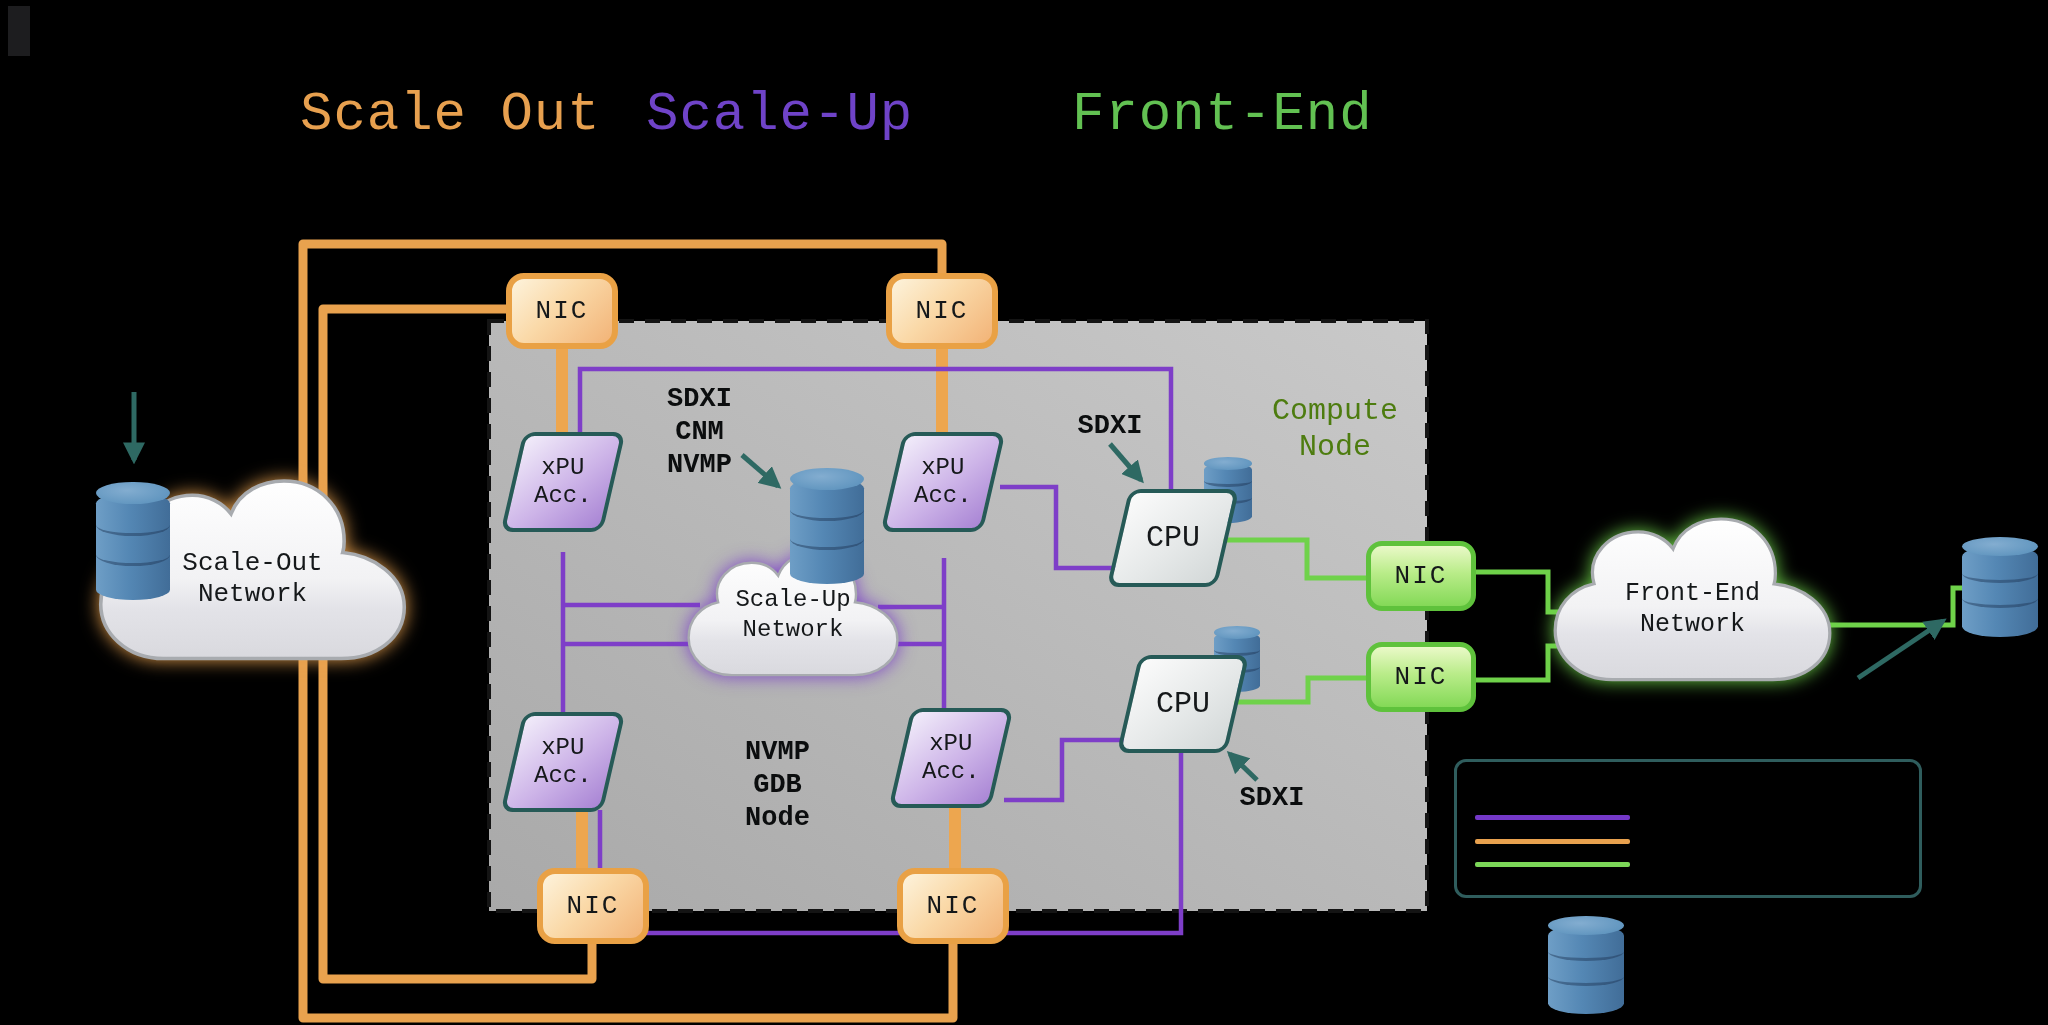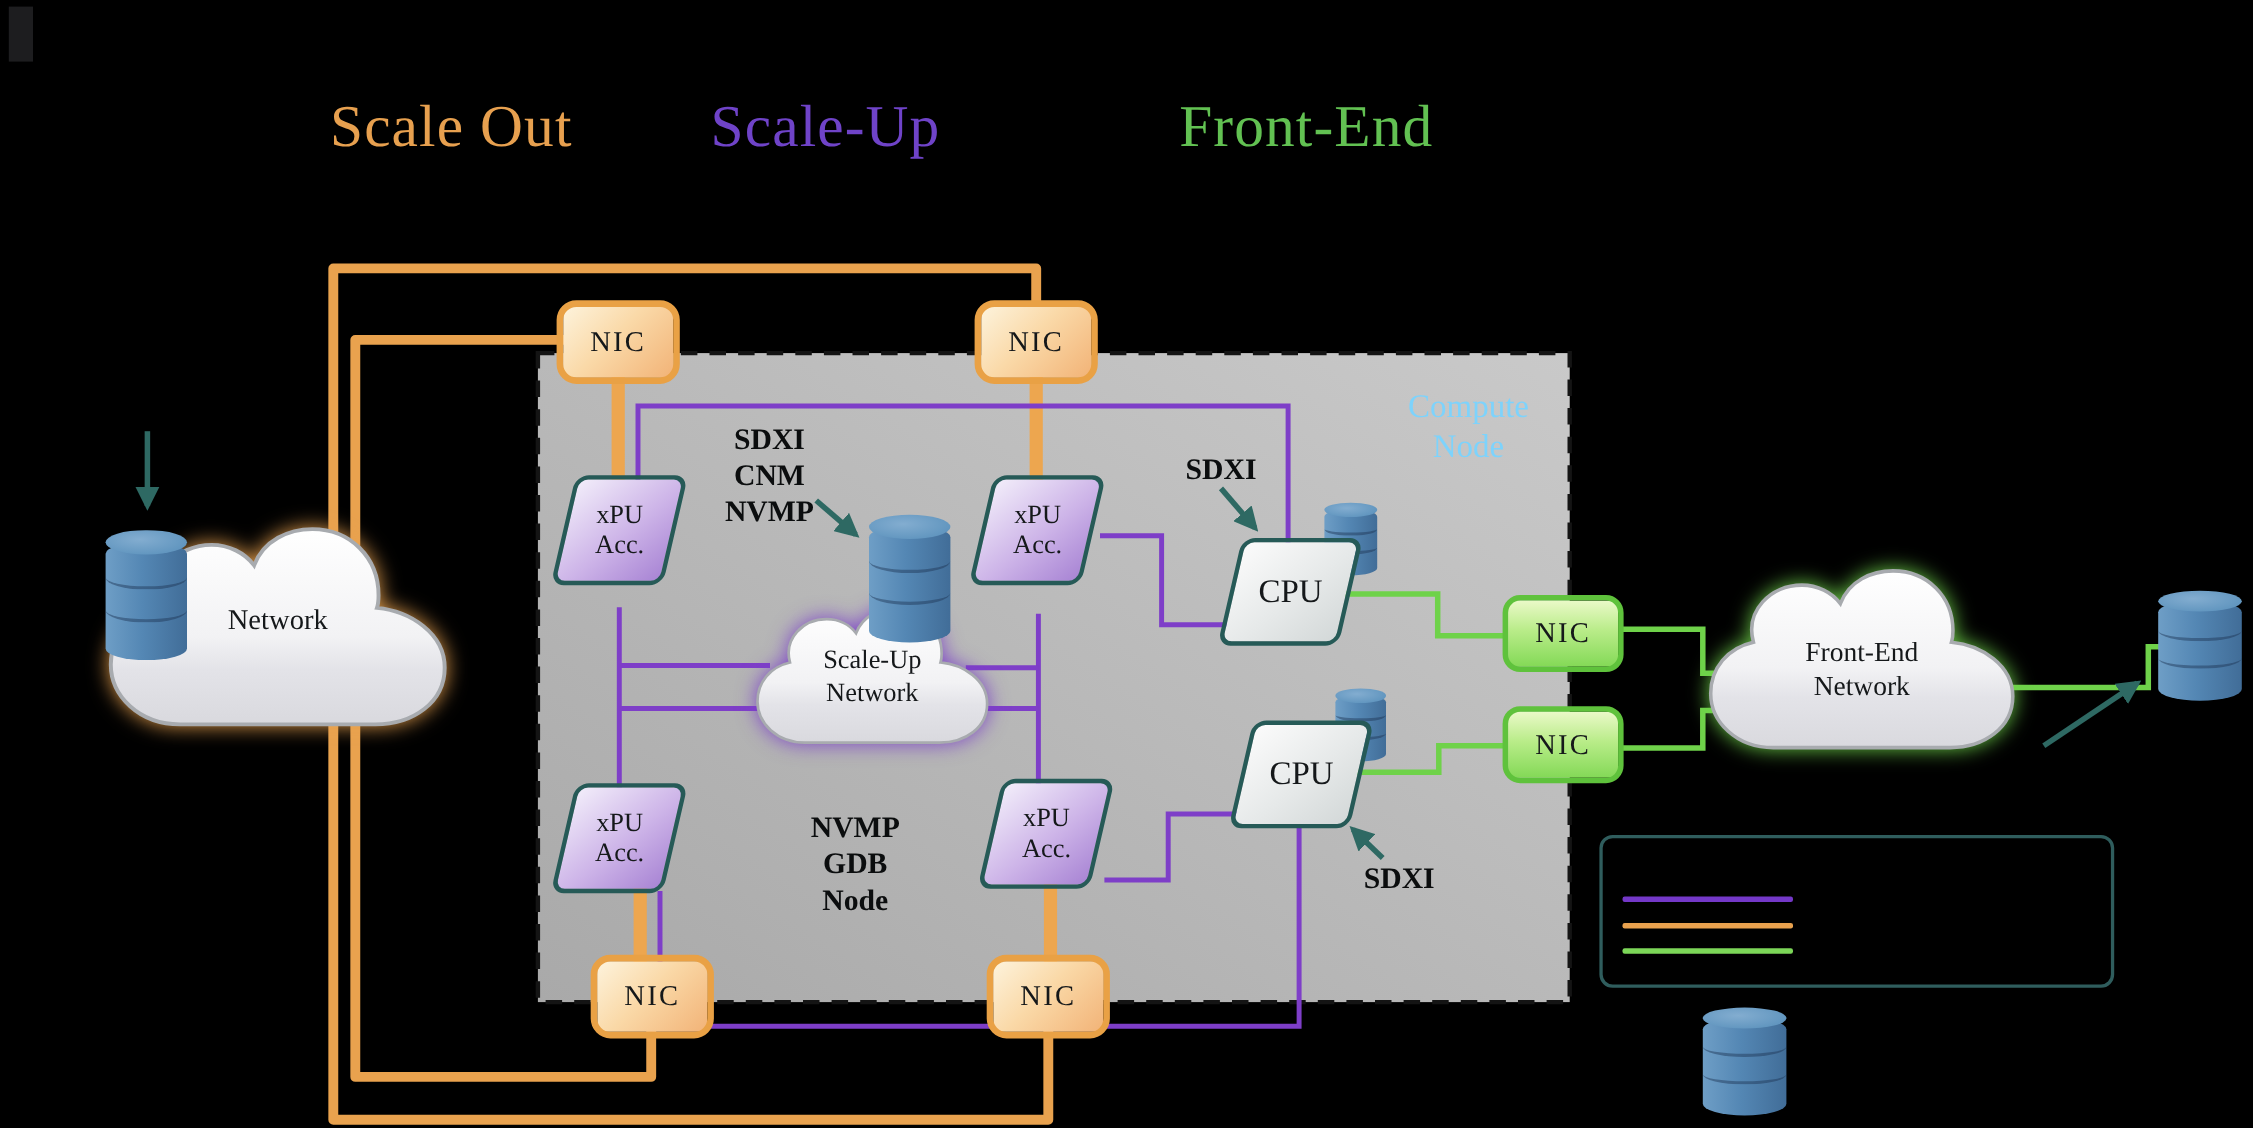--- a/index.html
+++ b/index.html
@@ -1,17 +1,17 @@
 <!DOCTYPE html>
 <html><head>
 <meta charset="utf-8">
 <style>
   html,body{margin:0;padding:0;background:#000;}
   .stage{position:relative;width:2048px;height:1025px;background:#000;overflow:hidden;
-         font-family:Liberation Serif, serif;}
+         font-family:Liberation Mono, monospace;}
   .title{position:absolute;top:84px;font-size:54px;letter-spacing:1px;font-weight:normal;}
   .t-orange{color:#E7A04F;} .t-purple{color:#6F43C8;} .t-green{color:#62C152;}
   svg.wires{position:absolute;left:0;top:0;z-index:1;}
   .cloud{position:absolute;z-index:3;}
   .cloud-glow-o{filter:drop-shadow(0 0 9px rgba(233,161,78,.95));}
   .cloud-glow-p{filter:drop-shadow(0 0 9px rgba(122,62,200,.95));}
   .cloud-glow-g{filter:drop-shadow(0 0 9px rgba(111,210,74,.95));}
   .cloud-label{position:absolute;z-index:4;text-align:center;color:#15181a;line-height:31px;font-size:25px;}
   .nic{position:absolute;z-index:6;display:flex;align-items:center;justify-content:center;
        font-size:26px;letter-spacing:2px;color:#15181a;box-sizing:border-box;}
@@ -29,21 +29,21 @@
   .cyl{position:absolute;z-index:5;}
   .cyl .body{position:absolute;left:0;top:9%;width:100%;height:91%;
              background:linear-gradient(90deg,#6E9EC6 0%,#5487B4 45%,#416D98 100%);
              border-radius:50px/14px;}
   .cyl .cap{position:absolute;left:0;top:0;width:100%;height:19%;border-radius:50%;
             background:radial-gradient(ellipse at 42% 38%,#83ADD0,#6397C0 70%,#5B8DB8 100%);}
   .cyl .sep{position:absolute;left:0;width:100%;height:19%;border-radius:50%;box-sizing:border-box;
             border-bottom:3px solid rgba(28,50,82,.45);}
   .annot{position:absolute;z-index:7;font-weight:bold;color:#0b0d0e;text-align:center;
          font-size:27px;line-height:33px;}
-  .cn-label{position:absolute;z-index:2;color:#7dd3fc;font-size:30px;line-height:36px;text-align:center;}
+  .cn-label{position:absolute;z-index:2;color:#4d7c0f;font-size:30px;line-height:36px;text-align:center;margin-top:41px;}
   .legend{position:absolute;z-index:6;border:3px solid #2F5D5D;border-radius:12px;background:rgba(0,0,0,0.2);}
   .legend .ln{position:absolute;left:18px;width:155px;height:5px;border-radius:2px;}
   .ln-purple{background:#7438C8;} .ln-orange{background:#E8A14E;} .ln-green{background:#7CD658;}
   .corner-mark{position:absolute;left:8px;top:6px;width:22px;height:50px;background:#1d1d1f;z-index:0;}
 </style>
 </head>
 <body>
 
 <div class="stage">
 
@@ -113,20 +113,21 @@
       <path d="M1858,678 L1943,621" marker-end="url(#ah)"></path>
     </g>
   </svg>
 
   <div class="cn-label" style="left:1245px;top:352px;width:180px;">Compute Node</div>
 
   <svg class="cloud cloud-glow-o" style="left:95px;top:478px;" width="315" height="195" viewBox="0 0 220 132">
     <path d="M48,124 C22,124 4,106 4,86 C4,68 16,54 34,50 C28,28 46,10 68,10 C79,10 89,15 95,23 C101,7 117,0 132,0 C156,0 174,18 174,42 C174,45 174,47 173,50 C194,52 216,66 216,88 C216,110 196,124 172,124 Z" fill="url(#cloudGrad)" stroke="#A8ABAF" stroke-width="2.5"></path>
   </svg>
   <div class="cloud-label" style="left:95px;top:548px;width:315px;font-size:26px;">
+    <div>Scale-Out</div>
     <div>Network</div>
   </div>
 
   <svg class="cloud cloud-glow-p" style="left:668px;top:553px;" width="250" height="130" viewBox="0 0 220 132">
     <path d="M48,124 C22,124 4,106 4,86 C4,68 16,54 34,50 C28,28 46,10 68,10 C79,10 89,15 95,23 C101,7 117,0 132,0 C156,0 174,18 174,42 C174,45 174,47 173,50 C194,52 216,66 216,88 C216,110 196,124 172,124 Z" fill="url(#cloudGrad)" stroke="#A8ABAF" stroke-width="2.5"></path>
   </svg>
   <div class="cloud-label" style="left:668px;top:585px;width:250px;font-size:24px;line-height:30px;">
     <div>Scale-Up</div>
     <div>Network</div>
   </div>

